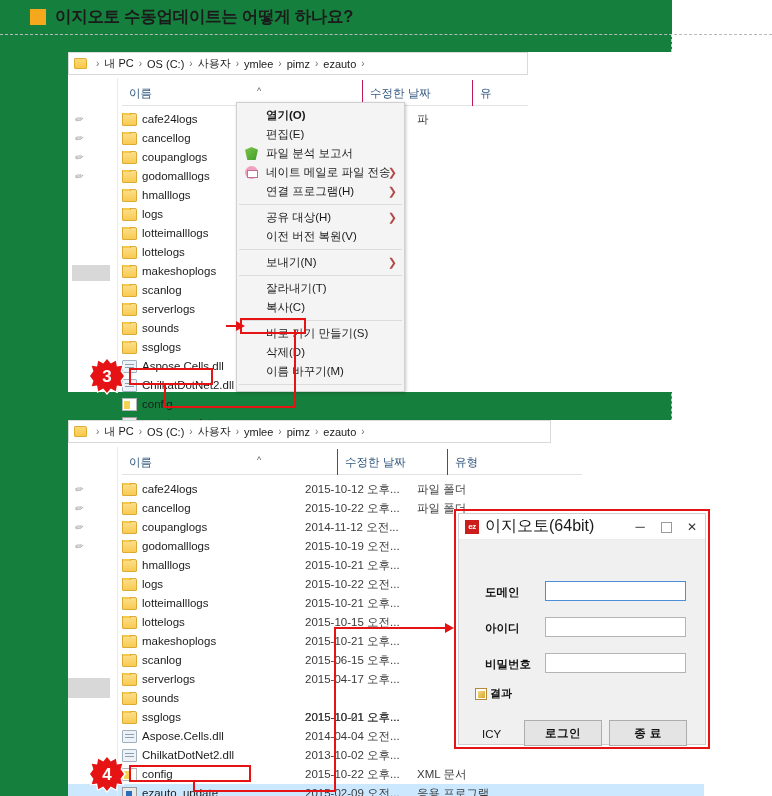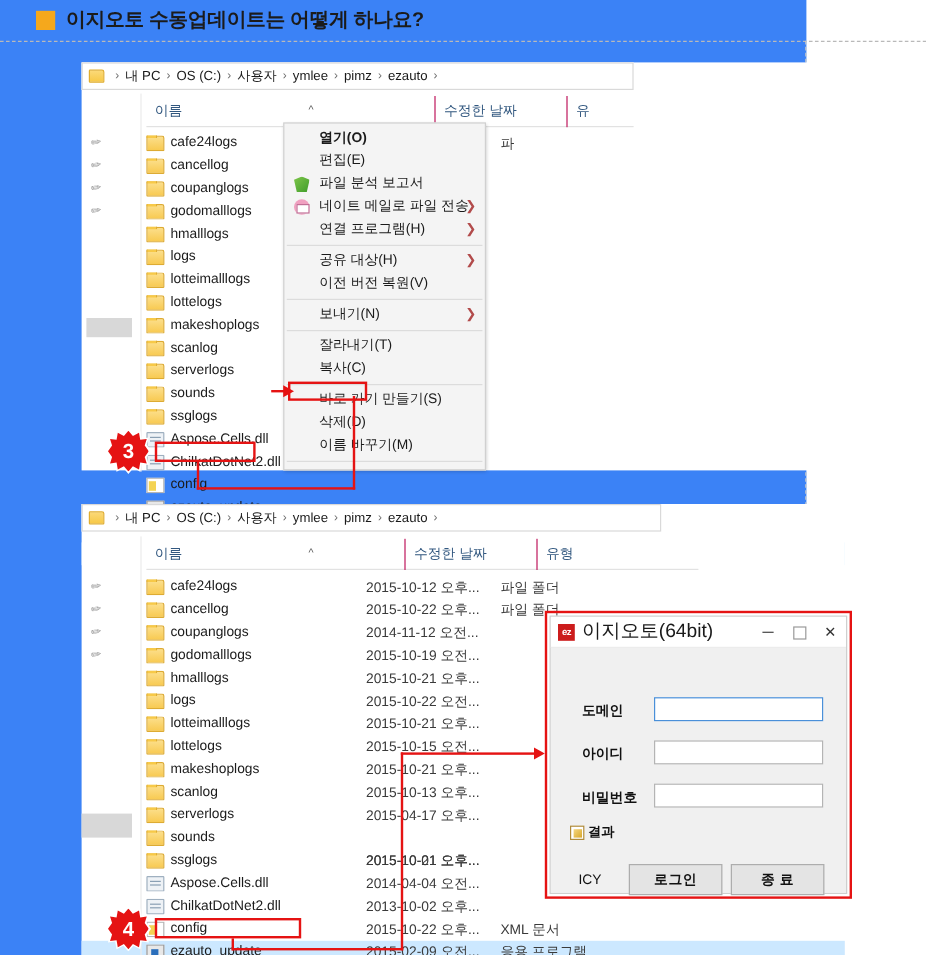--- a/index.html
+++ b/index.html
@@ -7,21 +7,21 @@
     margin: 0; padding: 0;
     width: 772px; height: 796px;
     background: #ffffff;
     font-family: "Liberation Sans", "DejaVu Sans", sans-serif;
     overflow: hidden;
   }
   #page {
     position: relative;
     width: 672px;
     height: 796px;
-    background: #3b82f6;
+    background: #15803d;
   }
 
   
   #header {
     position: absolute;
     left: 0; top: 0;
     width: 772px; height: 34px;
     display: flex; align-items: center;
   }
   #header .bullet {
@@ -765,21 +765,21 @@
           </div>
           <div class="fdate" style="width: 112px;">2015-10-21 오후...</div>
           <div class="ftype" style="width: 135px;"></div>
         </div>
         <div class="frow">
           <div class="pin"></div>
           <div class="fname" style="width: 215px; padding-left: 32px;">
             <span class="ficon folder"></span>
             <span>scanlog</span>
           </div>
-          <div class="fdate" style="width: 112px;">2015-10-13 오후...</div>
+          <div class="fdate" style="width: 112px;">2015-06-15 오후...</div>
           <div class="ftype" style="width: 135px;"></div>
         </div>
         <div class="frow">
           <div class="pin"></div>
           <div class="fname" style="width: 215px; padding-left: 32px;">
             <span class="ficon folder"></span>
             <span>serverlogs</span>
           </div>
           <div class="fdate" style="width: 112px;">2015-04-17 오후...</div>
           <div class="ftype" style="width: 135px;"></div>

